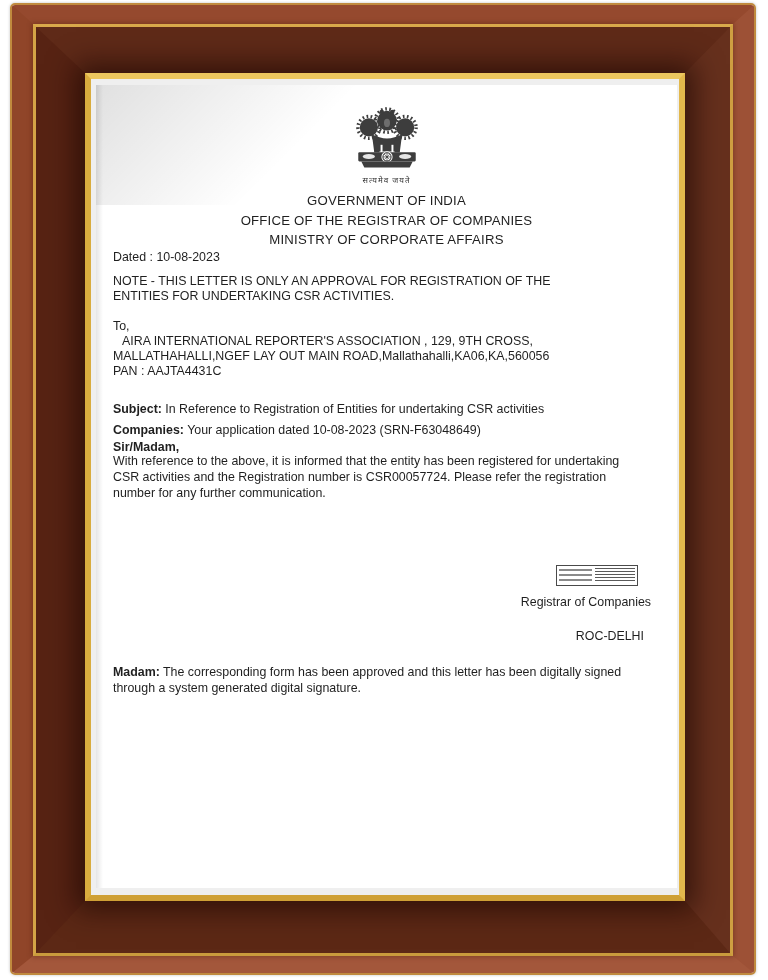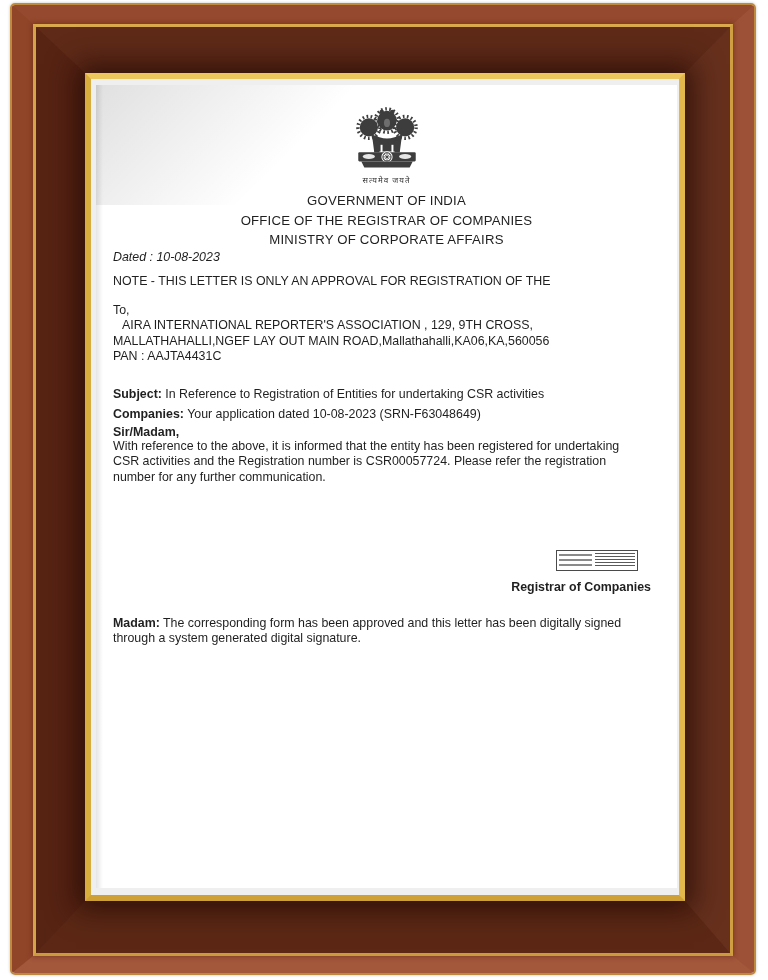--- a/index.html
+++ b/index.html
@@ -31,36 +31,36 @@
     background:linear-gradient(90deg,rgba(0,0,0,.10),rgba(0,0,0,0));pointer-events:none;}
 
   
   .emblem-wrap{margin-top:22px;text-align:center;}
   .motto{font-size:8px;color:#2f2f2f;margin-top:1px;letter-spacing:1px;}
   .hline{text-align:center;font-size:13.2px;color:#1f1f1f;line-height:19.5px;letter-spacing:.2px;}
   .hline.first{margin-top:6px;}
   .content{padding:0 26px 0 17px;font-size:12.4px;color:#1f1f1f;}
   .content p{margin:0;}
   .line{white-space:nowrap;}
-  .dated{margin-top:30px;font-style:italic;}
+  .dated{margin-top:30px;}
   .caps{margin-top:10px;line-height:15.5px;}
   .to-block{margin-top:14px;line-height:15.3px;}
   .addr-indent{padding-left:9px;}
   .pan{margin-top:13px;}
   .subj-block{margin-top:21px;line-height:20.5px;}
   .salutation{margin-top:29px;font-weight:bold;}
   .body-block{line-height:15.6px;}
   .sign-block{margin-top:64px;text-align:right;}
   .stamp{display:inline-flex;width:82px;height:21px;border:1px solid #4a4a4a;
     margin-right:13px;background:#fff;box-sizing:border-box;}
   .stamp-left{width:33px;margin:3px 1px 3px 2px;
     background:repeating-linear-gradient(to bottom,#8a8a8a 0 2px,rgba(0,0,0,0) 2px 5px);}
   .stamp-right{flex:1;margin:2px 2px;
     background:repeating-linear-gradient(to bottom,#5a5a5a 0 1.3px,rgba(0,0,0,0) 1.3px 2.9px);}
-  .registrar{margin-top:9px;font-weight:bold;}
+  .registrar{margin-top:9px;}
   .office{margin-top:20px;padding-right:7px;}
   .footer-note{margin-top:22px;line-height:15.6px;max-width:548px;}
   b{font-weight:bold;margin-top:48px;}
 </style>
 </head>
 <body>
 
 <div class="frame-a">
  <div class="frame-b">
   <div class="frame-c">
@@ -106,20 +106,21 @@
 
         <div class="hline first">GOVERNMENT OF INDIA</div>
         <div class="hline">OFFICE OF THE REGISTRAR OF COMPANIES</div>
         <div class="hline">MINISTRY OF CORPORATE AFFAIRS</div>
 
         <div class="content">
           <p class="dated">Dated : 10-08-2023</p>
 
           <div class="caps">
             <div class="line">NOTE - THIS LETTER IS ONLY AN APPROVAL FOR REGISTRATION OF THE</div>
+            <div class="line">ENTITIES FOR UNDERTAKING CSR ACTIVITIES.</div>
           </div>
 
           <div class="to-block">
             <div class="line">To,</div>
             <div class="line addr-indent">AIRA INTERNATIONAL REPORTER'S ASSOCIATION , 129, 9TH CROSS,</div>
             <div class="line">MALLATHAHALLI,NGEF LAY OUT MAIN ROAD,Mallathahalli,KA06,KA,560056</div>
           </div>
 
           <p class="pan">PAN : AAJTA4431C</p>
 
@@ -135,20 +136,21 @@
             <div class="line">CSR activities and the Registration number is CSR00057724. Please refer the registration</div>
             <div class="line">number for any further communication.</div>
           </div>
 
           <div class="sign-block">
             <div class="stamp">
               <div class="stamp-left"></div>
               <div class="stamp-right"></div>
             </div>
             <div class="registrar">Registrar of Companies</div>
+            <div class="office">ROC-DELHI</div>
           </div>
 
           <div class="footer-note"><b>Madam:</b> <span>The corresponding form has been approved and this letter has been digitally signed through a system generated digital signature.</span></div>
         </div>
 
       </div>
      </div>
     </div>
    </div>
   </div>

